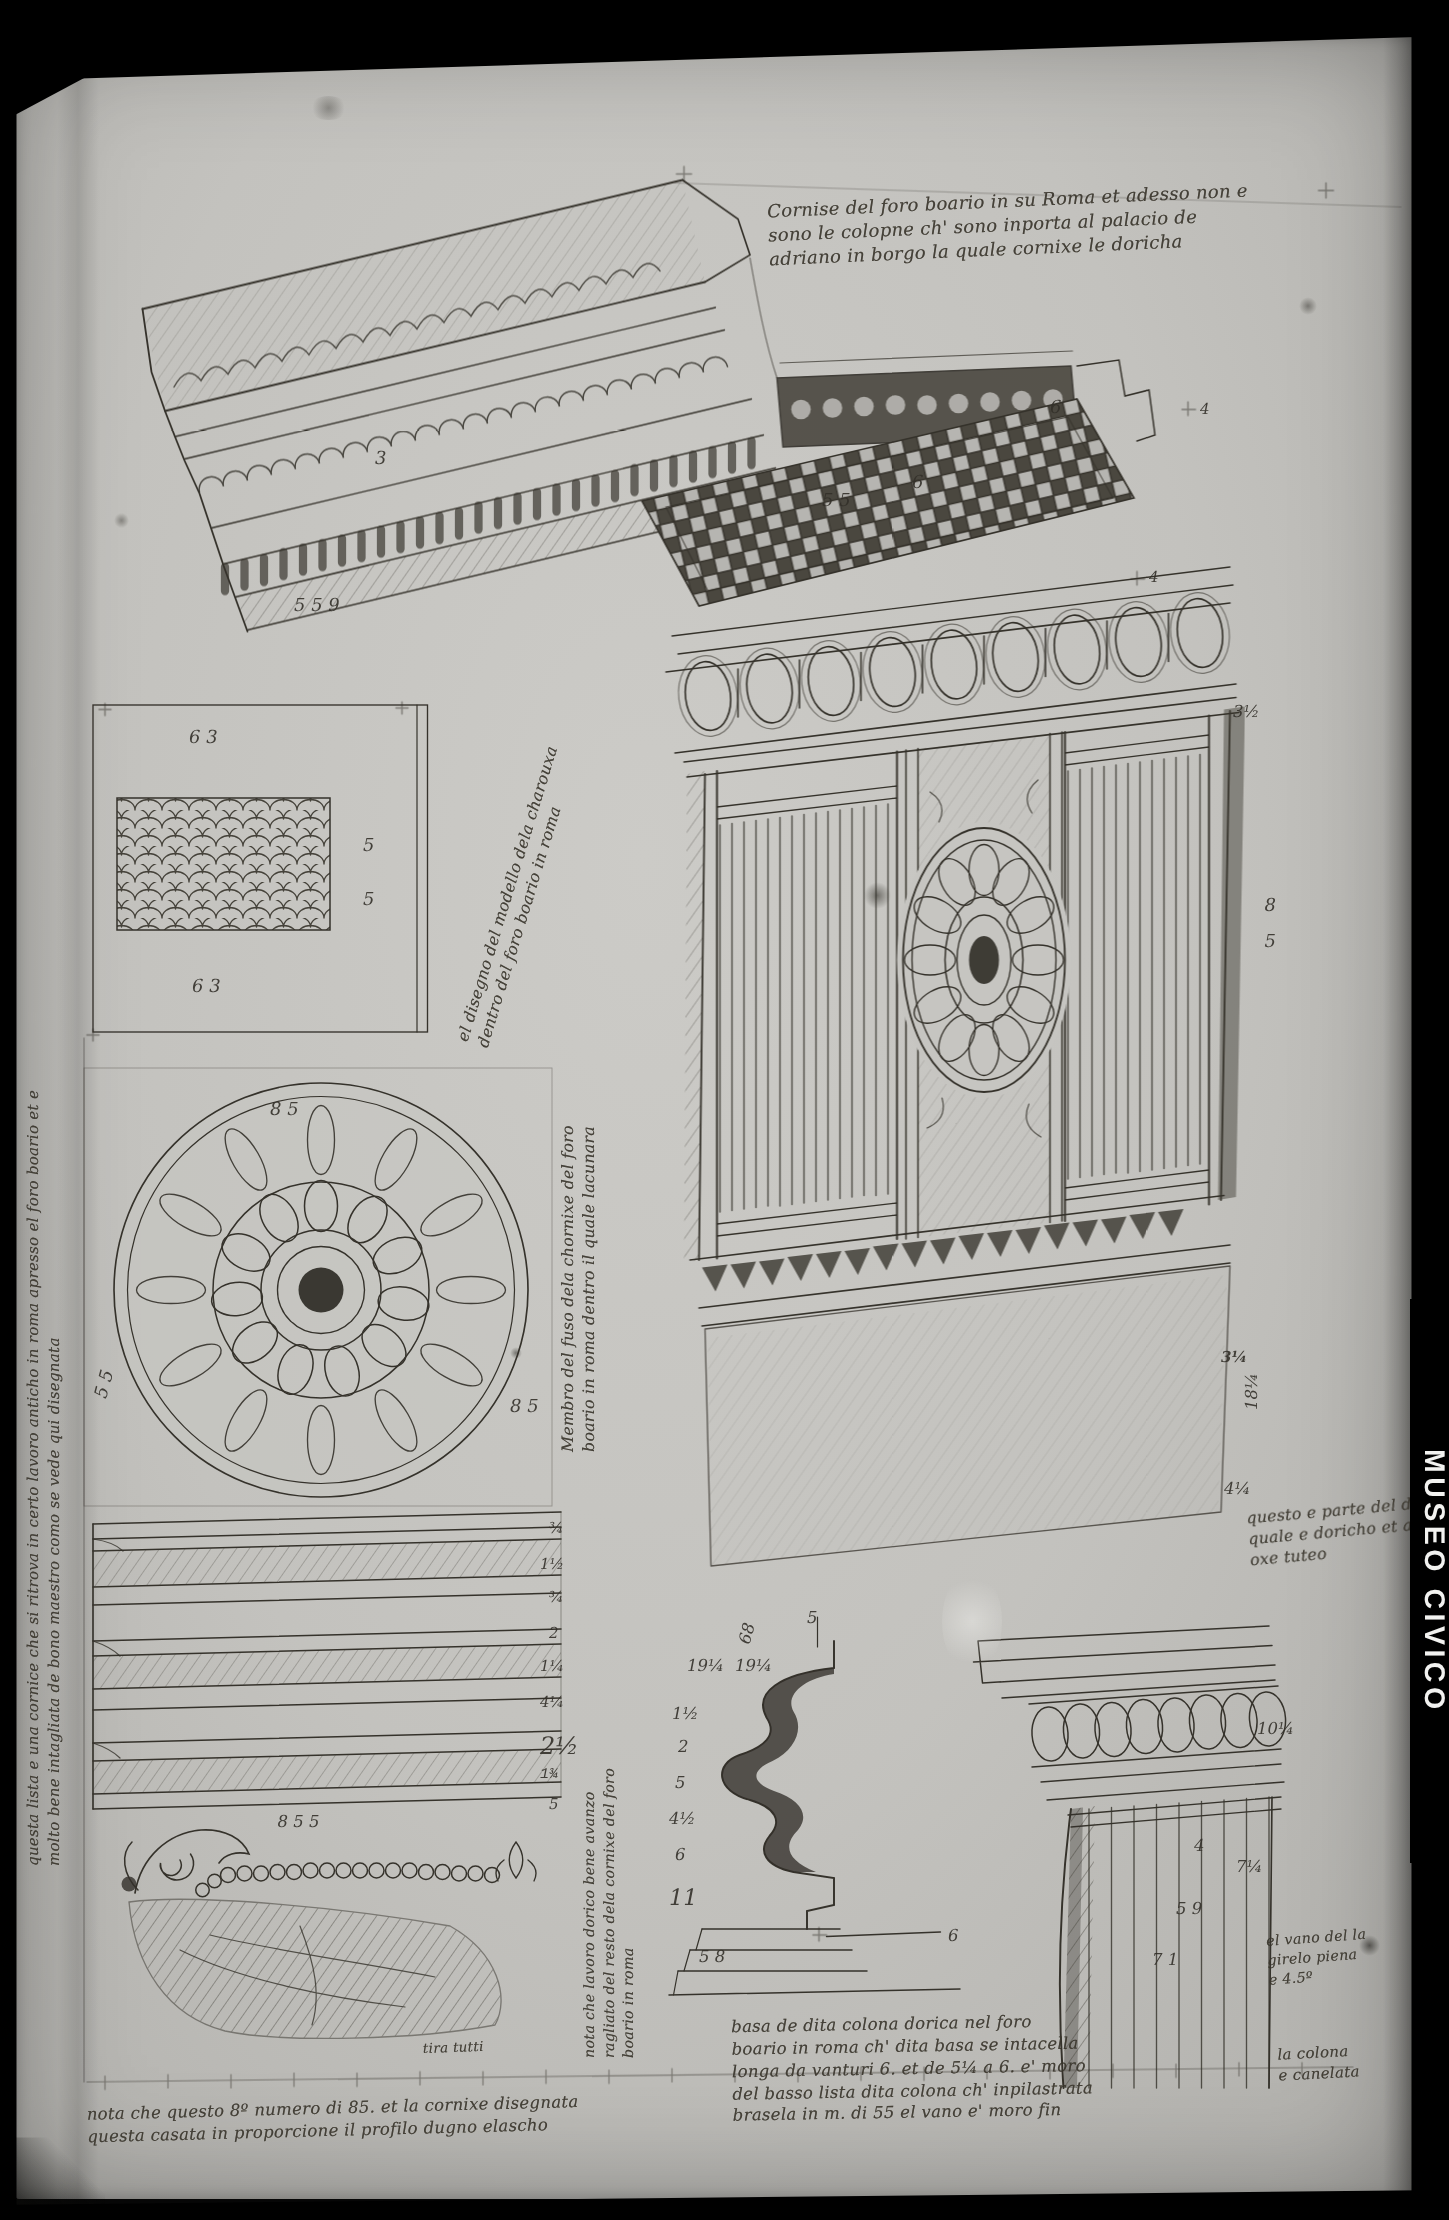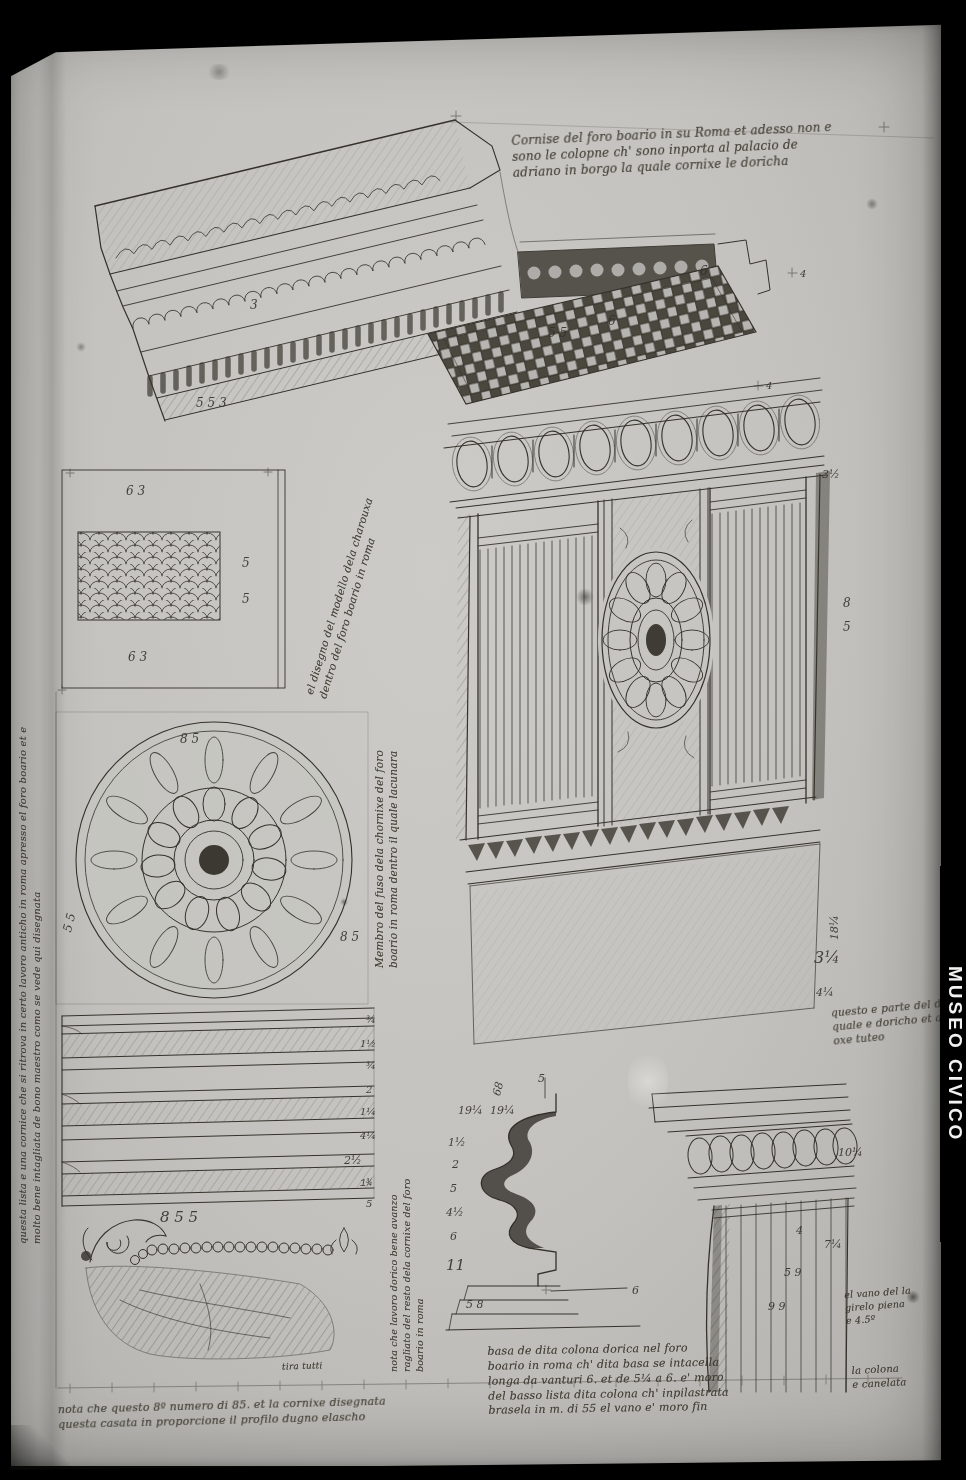--- a/index.html
+++ b/index.html
@@ -348,67 +348,67 @@
   <div class="hand" style="left:852px;top:1362px;width:80px;font-size:10px;transform:rotate(-3deg);">
     <div>la colona</div>
     <div>e canelata</div>
   </div>
 
   <div class="hand" style="left:282px;top:1360px;font-size:9px;transform:rotate(-2deg);">
     <div>tira tutti</div>
   </div>
 
   <div style="position:absolute;left:0;top:0;width:966px;height:1480px;pointer-events:none;">
-      <span class="meas" style="left: 196px; top: 396px; font-size: 12px;">5 5 3</span>
+      <span class="meas" style="left: 196px; top: 396px; font-size: 12px;">5 5 9</span>
       <span class="meas" style="left: 250px; top: 298px; font-size: 12px;">3</span>
       <span class="meas" style="left: 548px; top: 326px; font-size: 12px;">5 5</span>
       <span class="meas" style="left: 608px; top: 314px; font-size: 12px;">6</span>
       <span class="meas" style="left: 700px; top: 264px; font-size: 12px;">6</span>
       <span class="meas" style="left: 766px; top: 380px; font-size: 10px;">4</span>
       <span class="meas" style="left: 800px; top: 268px; font-size: 10px;">4</span>
       <span class="meas" style="left: 822px; top: 468px; font-size: 11px;">3½</span>
       <span class="meas" style="left: 843px; top: 596px; font-size: 12px;">8</span>
       <span class="meas" style="left: 843px; top: 620px; font-size: 12px;">5</span>
-      <span class="meas" style="left: 814px; top: 948px; font-size: 16px;">3¼</span>
+      <span class="meas" style="left: 814px; top: 900px; font-size: 10px; font-weight: bold;">3¼</span>
       <span class="meas" style="left: 828px; top: 940px; font-size: 11px; transform: rotate(-90deg);">18¼</span>
       <span class="meas" style="left: 816px; top: 986px; font-size: 11px;">4¼</span>
       <span class="meas" style="left: 126px; top: 484px; font-size: 12px;">6 3</span>
       <span class="meas" style="left: 128px; top: 650px; font-size: 12px;">6 3</span>
       <span class="meas" style="left: 242px; top: 556px; font-size: 12px;">5</span>
       <span class="meas" style="left: 242px; top: 592px; font-size: 12px;">5</span>
       <span class="meas" style="left: 180px; top: 732px; font-size: 12px;">8 5</span>
       <span class="meas" style="left: 60px; top: 930px; font-size: 12px; transform: rotate(-75deg);">5 5</span>
       <span class="meas" style="left: 340px; top: 930px; font-size: 12px;">8 5</span>
       <span class="meas" style="left: 366px; top: 1014px; font-size: 10px;">¾</span>
       <span class="meas" style="left: 360px; top: 1038px; font-size: 10px;">1½</span>
       <span class="meas" style="left: 366px; top: 1060px; font-size: 10px;">¾</span>
       <span class="meas" style="left: 366px; top: 1084px; font-size: 10px;">2</span>
       <span class="meas" style="left: 360px; top: 1106px; font-size: 10px;">1¼</span>
       <span class="meas" style="left: 360px; top: 1130px; font-size: 10px;">4¼</span>
-      <span class="meas" style="left: 344px; top: 1154px; font-size: 11px;">2½</span>
+      <span class="meas" style="left: 360px; top: 1154px; font-size: 16px;">2½</span>
       <span class="meas" style="left: 360px; top: 1178px; font-size: 10px; font-family: Liberation Mono, monospace;">1¾</span>
       <span class="meas" style="left: 366px; top: 1198px; font-size: 10px;">5</span>
-      <span class="meas" style="left: 160px; top: 1208px; font-size: 15px;">8 5 5</span>
+      <span class="meas" style="left: 185px; top: 1208px; font-size: 11px;">8 5 5</span>
       <span class="meas" style="left: 538px; top: 1072px; font-size: 11px;">5</span>
       <span class="meas" style="left: 490px; top: 1094px; font-size: 11px; transform: rotate(-75deg);">68</span>
       <span class="meas" style="left: 458px; top: 1104px; font-size: 11px;">19¼</span>
       <span class="meas" style="left: 490px; top: 1104px; font-size: 11px;">19¼</span>
       <span class="meas" style="left: 448px; top: 1136px; font-size: 11px;">1½</span>
       <span class="meas" style="left: 452px; top: 1158px; font-size: 11px;">2</span>
       <span class="meas" style="left: 450px; top: 1182px; font-size: 11px;">5</span>
       <span class="meas" style="left: 446px; top: 1206px; font-size: 11px;">4½</span>
       <span class="meas" style="left: 450px; top: 1230px; font-size: 11px;">6</span>
       <span class="meas" style="left: 446px; top: 1256px; font-size: 15px;">11</span>
       <span class="meas" style="left: 466px; top: 1298px; font-size: 11px;">5 8</span>
       <span class="meas" style="left: 632px; top: 1284px; font-size: 11px;">6</span>
       <span class="meas" style="left: 838px; top: 1146px; font-size: 11px;">10¼</span>
       <span class="meas" style="left: 796px; top: 1224px; font-size: 11px;">4</span>
       <span class="meas" style="left: 824px; top: 1238px; font-size: 11px;">7¼</span>
       <span class="meas" style="left: 784px; top: 1266px; font-size: 11px;">5 9</span>
-      <span class="meas" style="left: 768px; top: 1300px; font-size: 11px;">9 9</span>
+      <span class="meas" style="left: 768px; top: 1300px; font-size: 11px;">7 1</span>
     </div>
 
   <div class="border-top"></div>
   <div class="border-bottom"></div>
   <div class="border-left"></div>
   <div class="border-right"></div>
   <div class="corner-tl"></div>
   <div class="corner-bl"></div>
 
   <div class="stamp">

